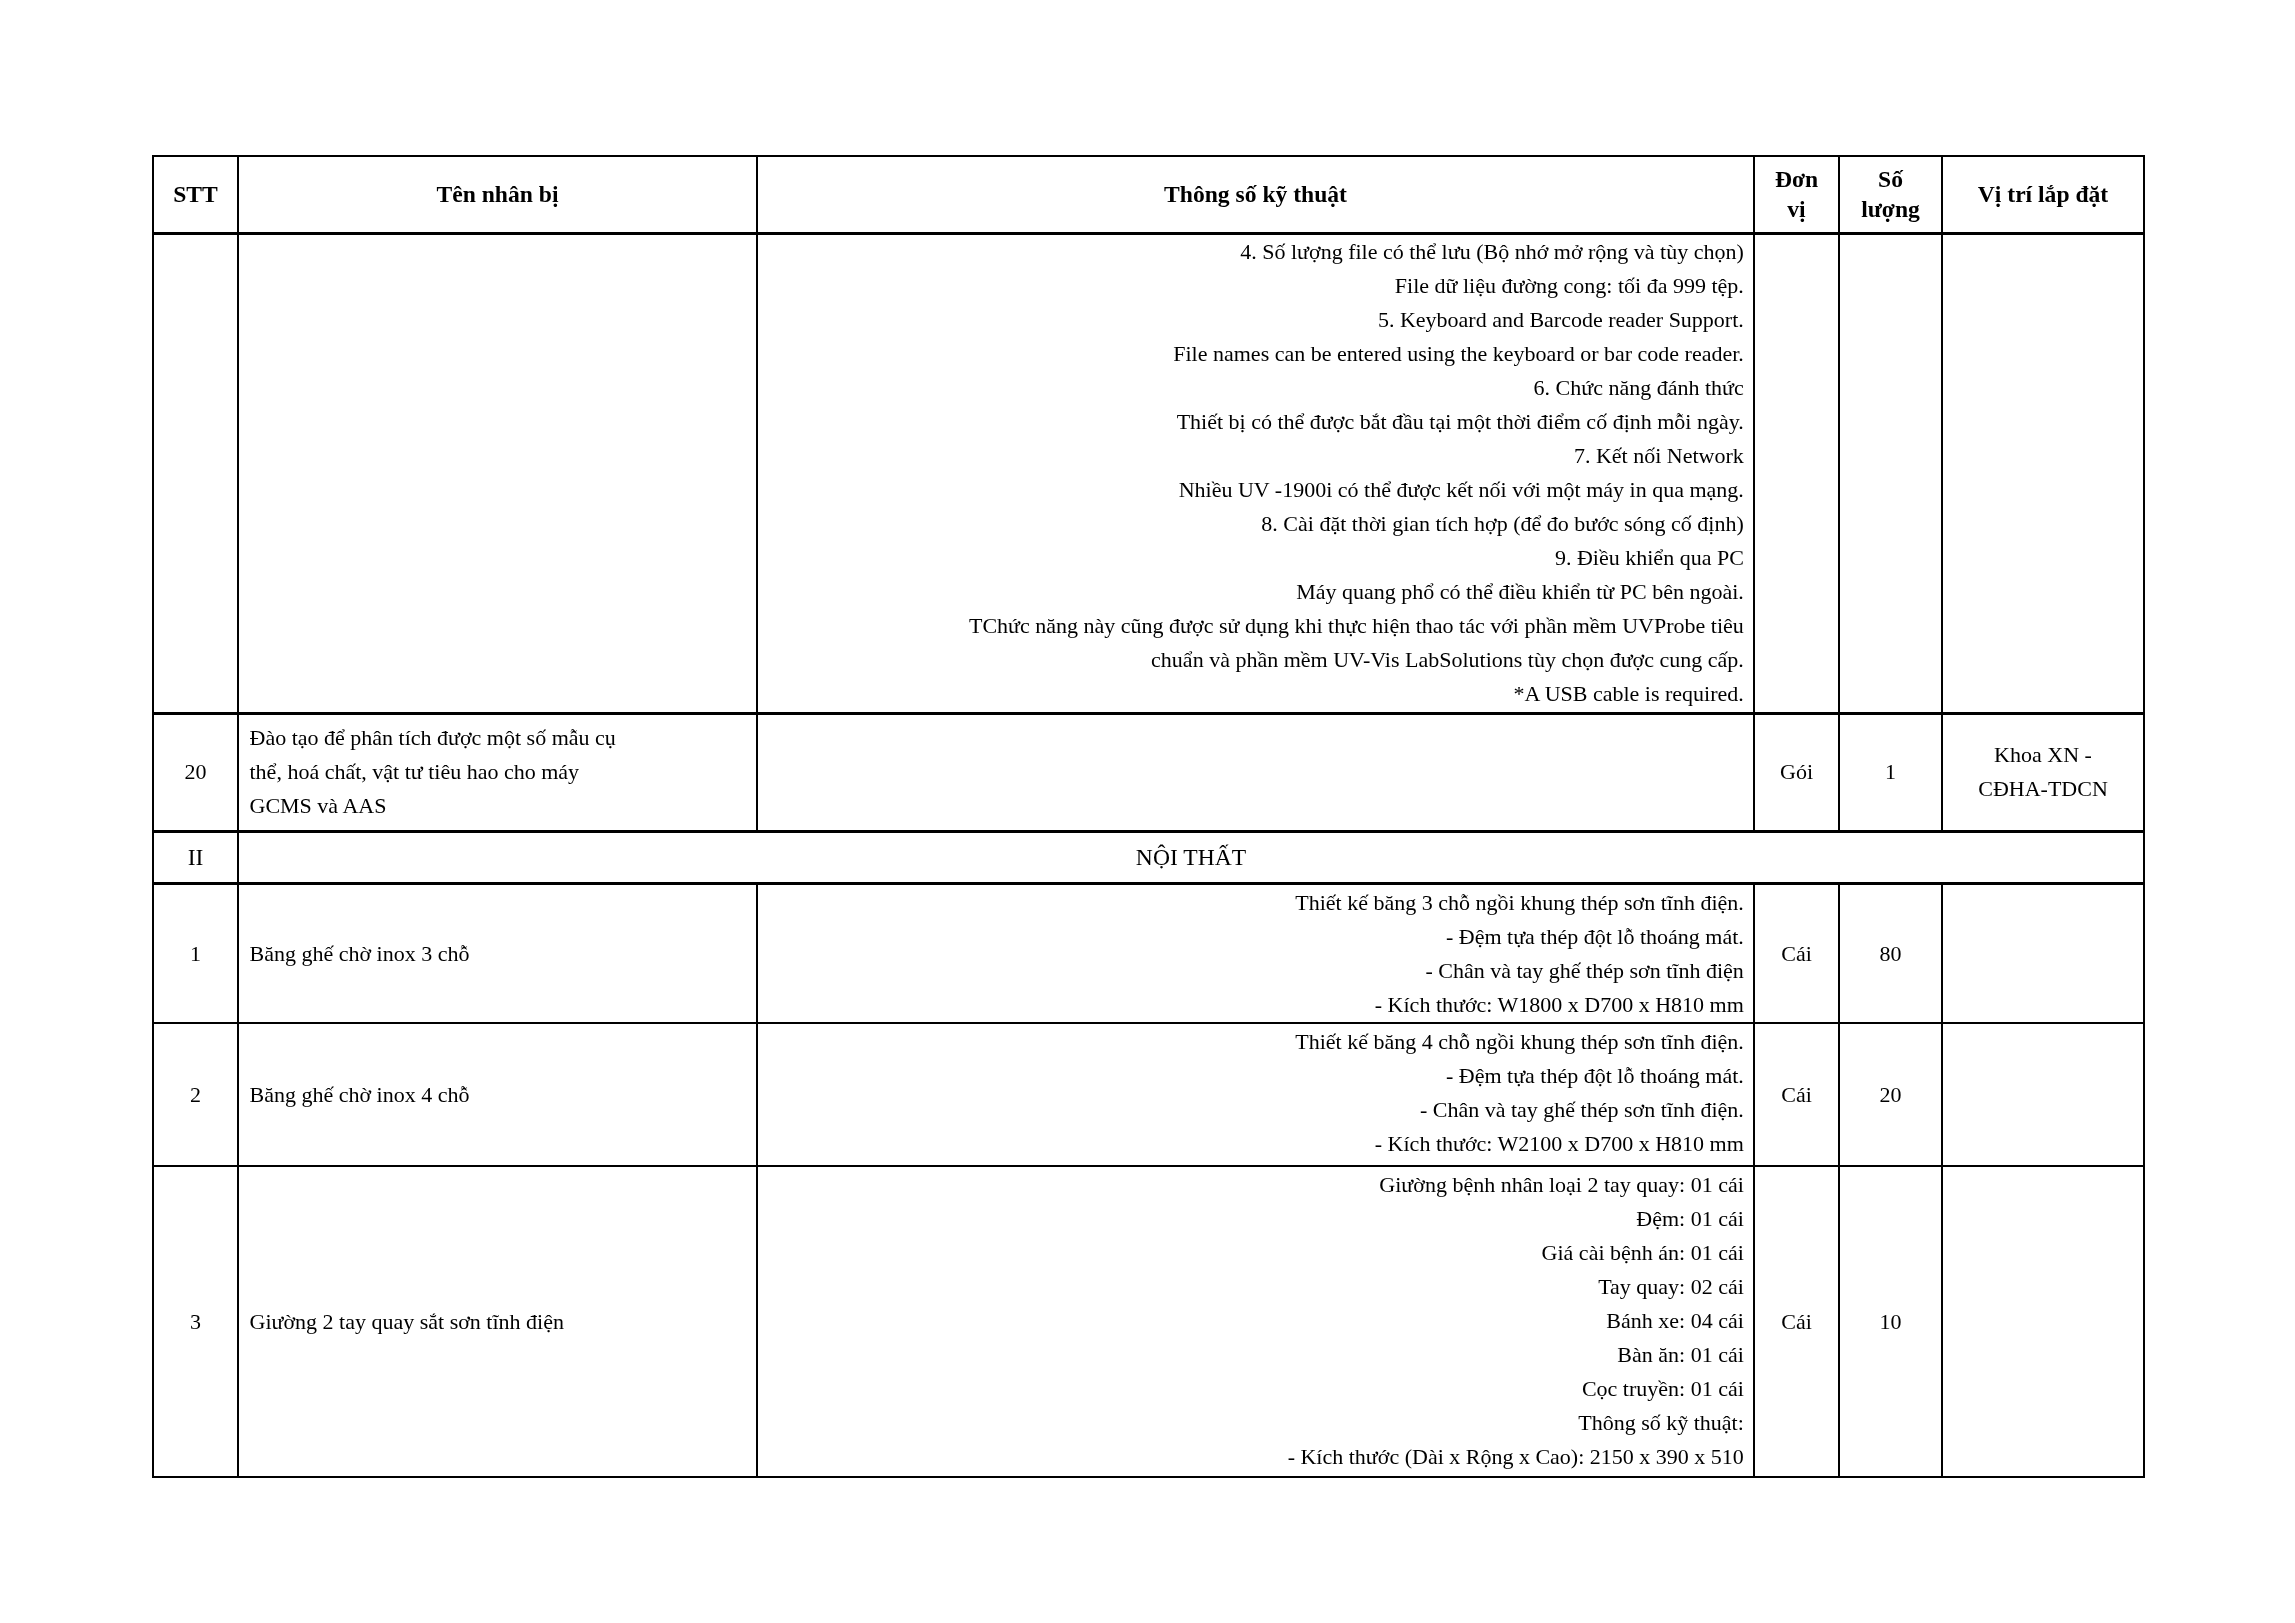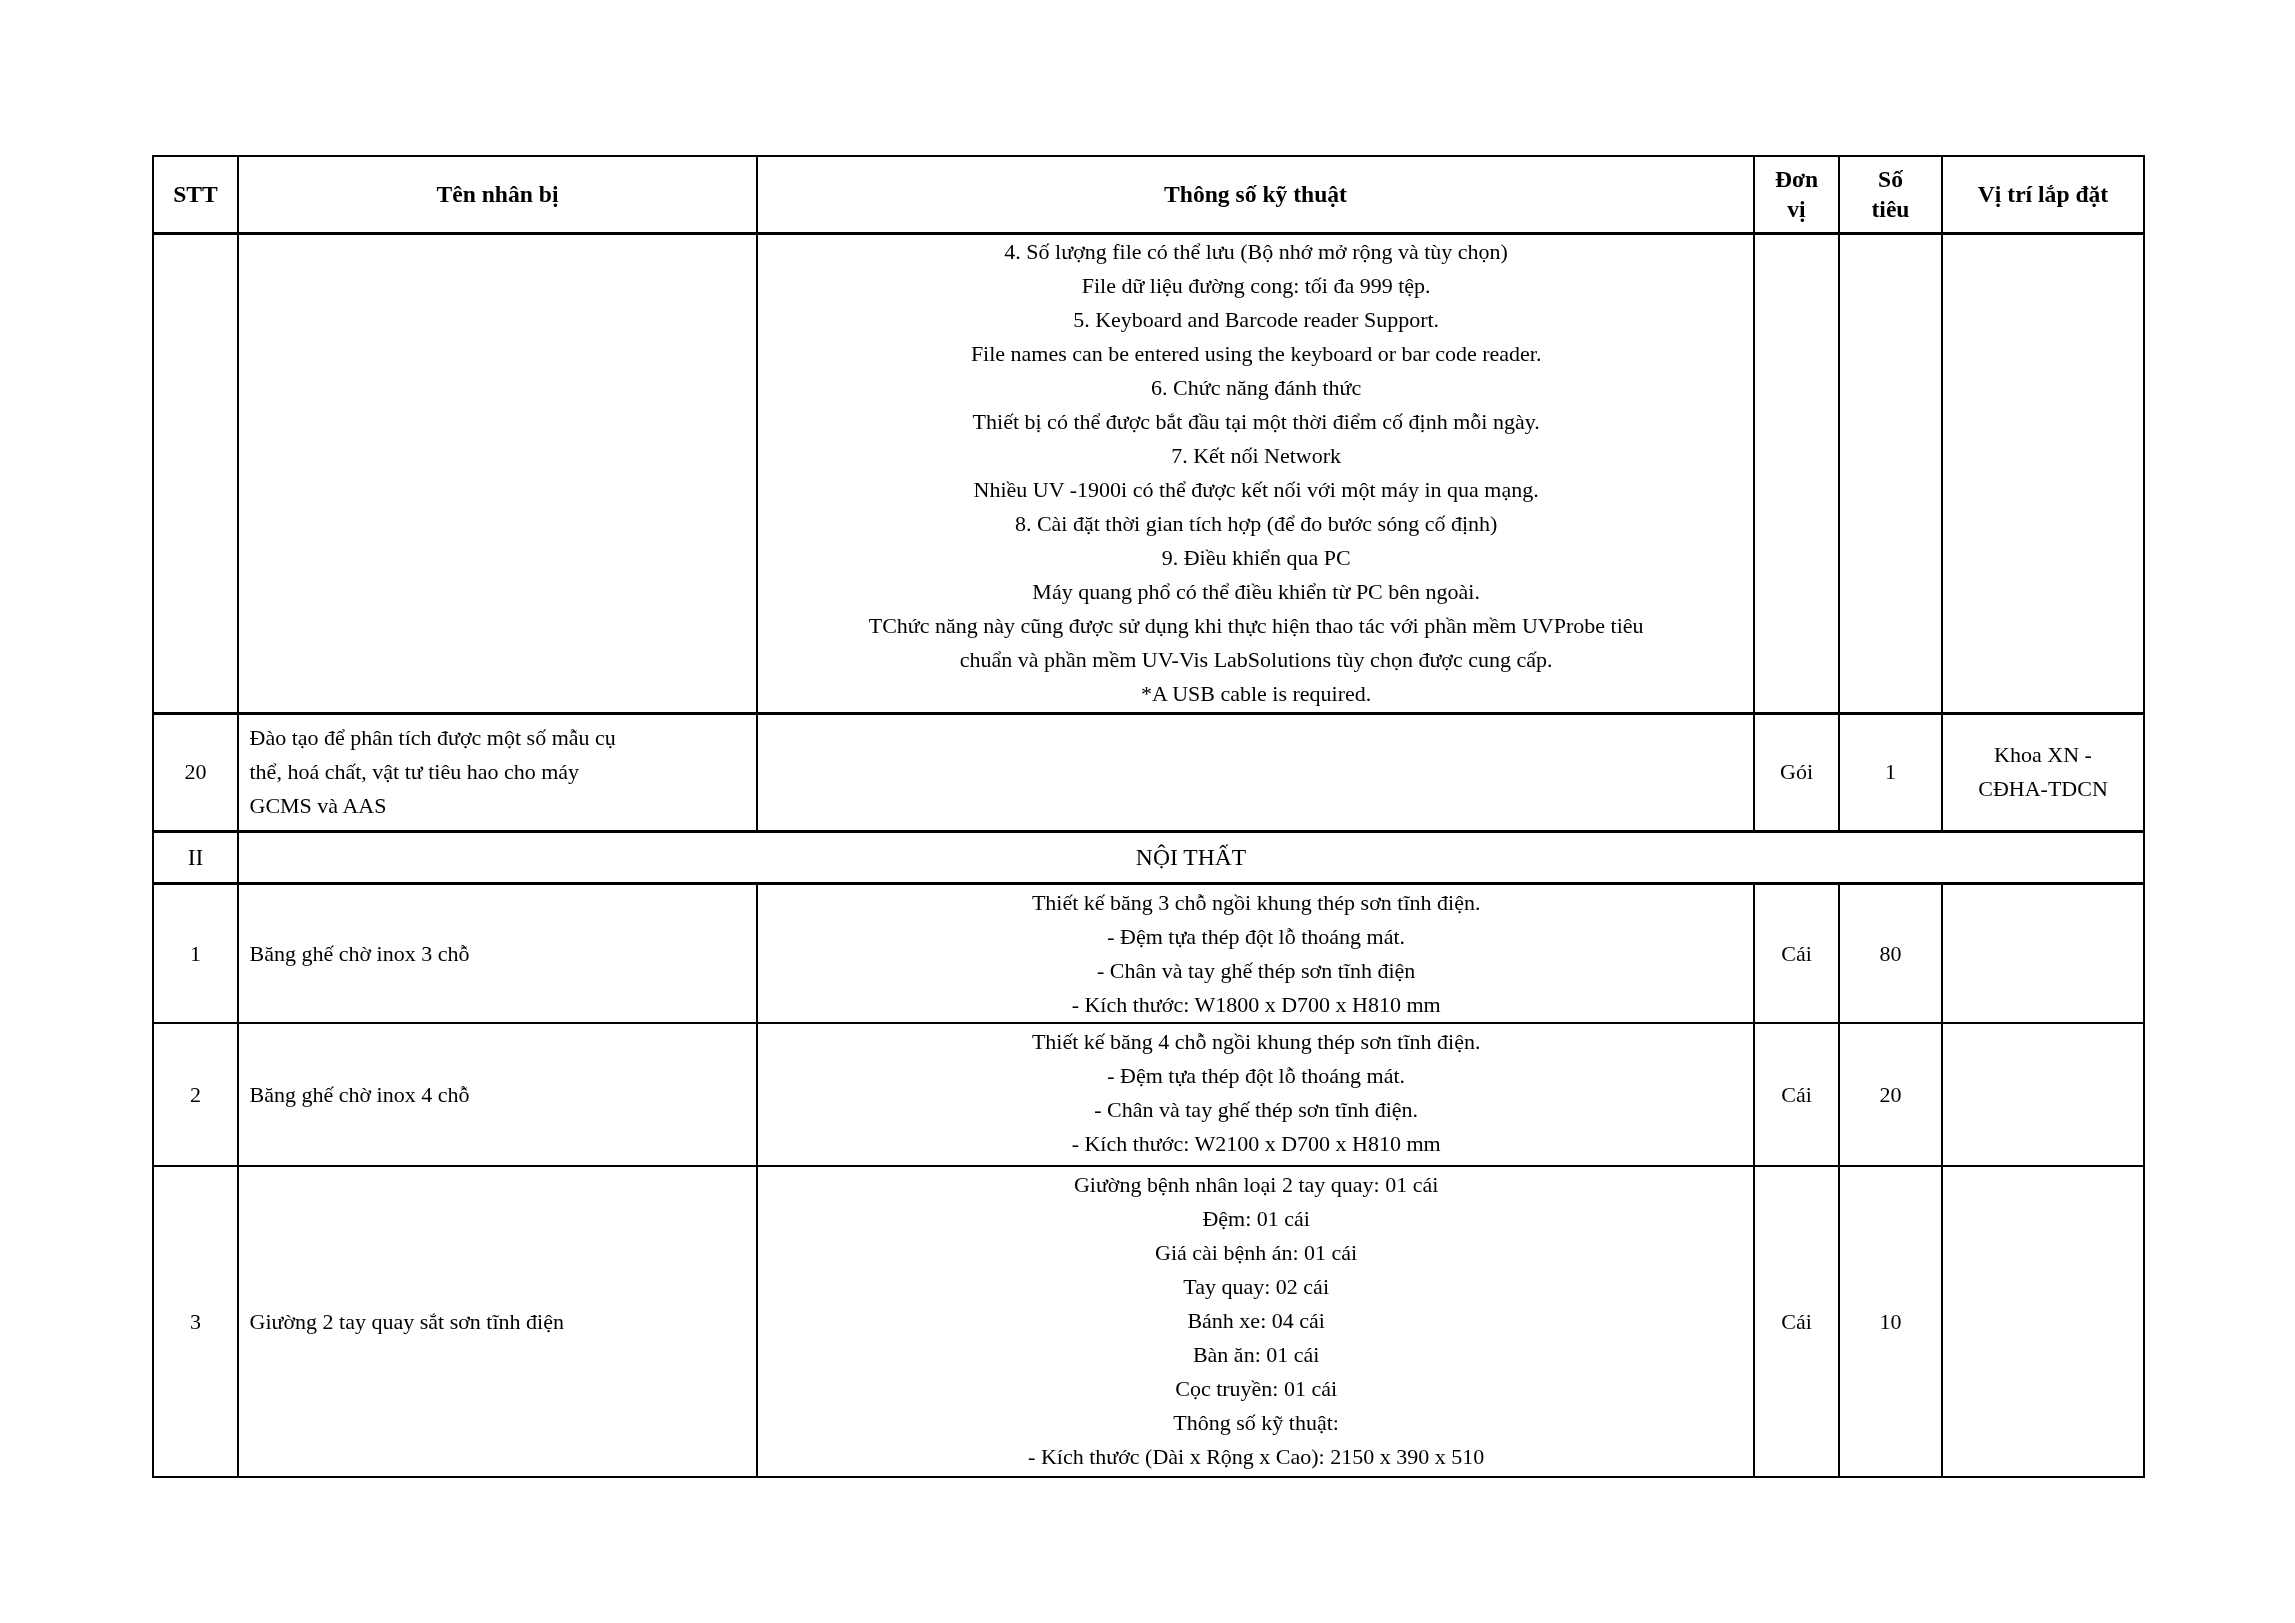--- a/index.html
+++ b/index.html
@@ -33,21 +33,21 @@
     line-height: 30px;
     font-weight: bold;
     text-align: center;
     vertical-align: middle;
     white-space: pre-line;
     padding: 1.3px 2.6px;
   }
   .cell-spec {
     font-size: 22px;
     line-height: 34px;
-    text-align: center;
+    text-align: right;
     vertical-align: top;
     white-space: pre-line;
     padding: 0.7px 9.2px 0.7px 10.5px;
   }
   .cell-name {
     font-size: 22px;
     line-height: 34px;
     text-align: left;
     vertical-align: middle;
     white-space: pre-line;
@@ -91,21 +91,21 @@
   </colgroup>
 
   <tbody>
       <tr class="row-header thick">
     <th>STT</th>
     <th>Tên nhân bị</th>
     <th>Thông số kỹ thuật</th>
     <th>Đơn
 vị</th>
     <th>Số
-tiêu</th>
+lượng</th>
     <th>Vị trí lắp đặt</th>
   </tr>
 
   <tr class="row-cont thick">
     <td class="cell-center"></td>
     <td class="cell-name"></td>
     <td class="cell-spec">4. Số lượng file có thể lưu (Bộ nhớ mở rộng và tùy chọn)
 File dữ liệu đường cong: tối đa 999 tệp.
 5. Keyboard and Barcode reader Support.
 File names can be entered using the keyboard or bar code reader.

